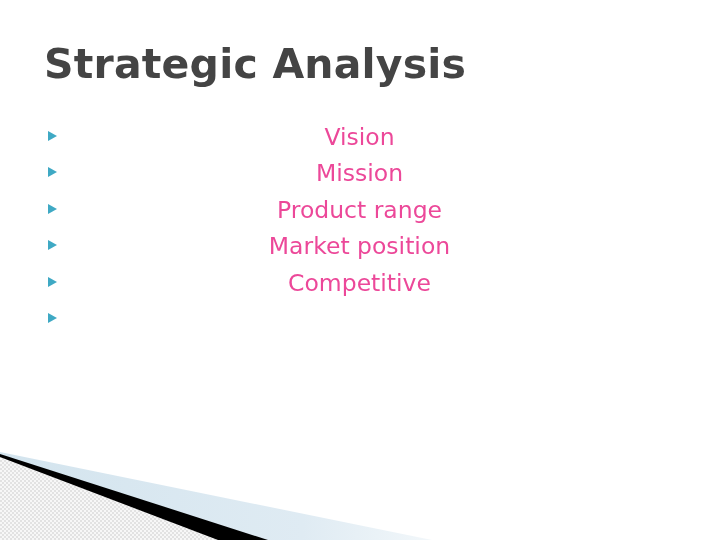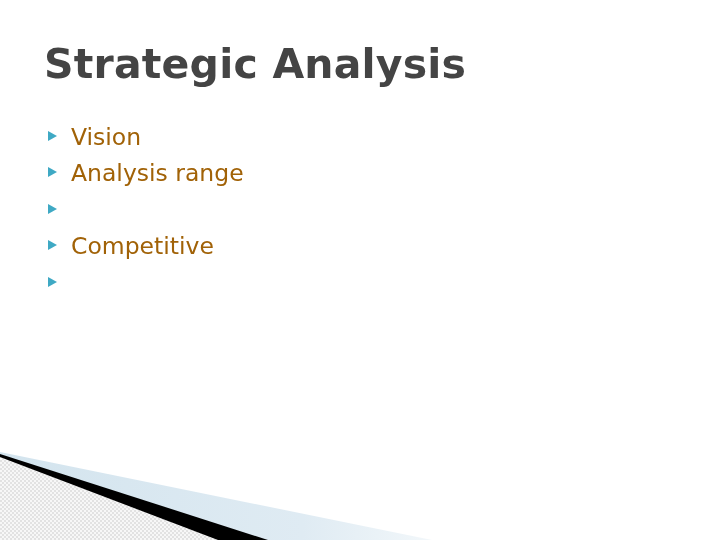--- a/index.html
+++ b/index.html
@@ -53,23 +53,24 @@
     width: 23px;
     padding-top: 9px;
     line-height: 0;
   }
   .bullet-marker svg { display: block; }
   .bullet-label {
     flex: 1 1 auto;
     font-family: "DejaVu Sans", sans-serif;
     font-size: 23.5px;
     font-weight: normal;
-    color: #a16207;
+    color: #ec4899;
     line-height: 31px;
     white-space: nowrap;
+    text-align: center;
   }
 
   
   #corner-decoration {
     position: absolute;
     left: 0;
     top: 0;
     width: 720px;
     height: 540px;
     pointer-events: none;
@@ -110,36 +111,45 @@
 
     <li class="bullet-item">
       <span class="bullet-marker">
         <svg width="10" height="10" viewBox="0 0 10 10">
             <polygon points="0,0 9,5 0,10" fill="#3fa9c4"></polygon>
           </svg>
       </span>
       <span class="bullet-label">Vision</span>
     </li>
 
-
     <li class="bullet-item">
       <span class="bullet-marker">
         <svg width="10" height="10" viewBox="0 0 10 10">
             <polygon points="0,0 9,5 0,10" fill="#3fa9c4"></polygon>
           </svg>
       </span>
-      <span class="bullet-label">Analysis range</span>
+      <span class="bullet-label">Mission</span>
     </li>
 
     <li class="bullet-item">
       <span class="bullet-marker">
         <svg width="10" height="10" viewBox="0 0 10 10">
             <polygon points="0,0 9,5 0,10" fill="#3fa9c4"></polygon>
           </svg>
       </span>
+      <span class="bullet-label">Product range</span>
+    </li>
+
+    <li class="bullet-item">
+      <span class="bullet-marker">
+        <svg width="10" height="10" viewBox="0 0 10 10">
+            <polygon points="0,0 9,5 0,10" fill="#3fa9c4"></polygon>
+          </svg>
+      </span>
+      <span class="bullet-label">Market position</span>
     </li>
 
     <li class="bullet-item">
       <span class="bullet-marker">
         <svg width="10" height="10" viewBox="0 0 10 10">
             <polygon points="0,0 9,5 0,10" fill="#3fa9c4"></polygon>
           </svg>
       </span>
       <span class="bullet-label">Competitive</span>
     </li>

